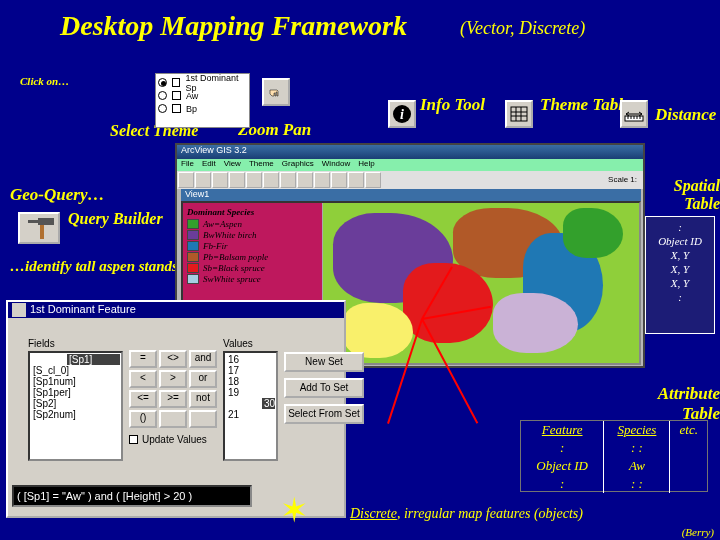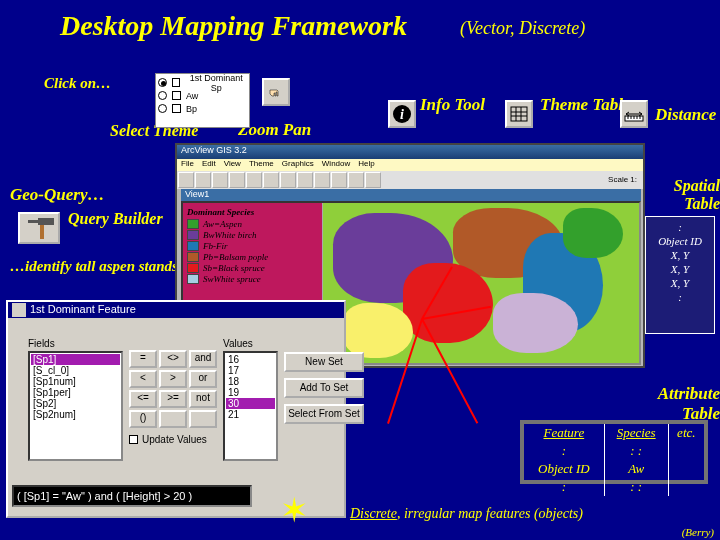--- a/index.html
+++ b/index.html
@@ -7,21 +7,21 @@
     width: 720px; height: 540px;
     background: #00008b;
     font-family: "Times New Roman", serif;
     color: #ffff00;
     position: relative;
     overflow: hidden;
   }
   .title { position: absolute; top: 10px; left: 60px; font-size: 28px; font-style: italic; font-weight: bold; }
   .subtitle { position: absolute; top: 18px; left: 460px; font-size: 18px; font-style: italic; }
   .label { position: absolute; font-style: italic; font-weight: bold; }
-  .click-on { top: 75px; left: 20px; font-size: 15px; margin-left: 24px; }
+  .click-on { top: 75px; left: 20px; font-size: 11px; }
   .select-theme { top: 122px; left: 110px; font-size: 16px; }
   .zoom-pan { top: 120px; left: 238px; font-size: 17px; }
   .info-tool { top: 95px; left: 420px; font-size: 17px; }
   .theme-table { top: 95px; left: 540px; font-size: 17px; }
   .distance { top: 105px; left: 655px; font-size: 17px; }
   .geo-query { top: 185px; left: 10px; font-size: 17px; }
   .qb-label { top: 210px; left: 68px; font-size: 16px; }
   .identify { top: 258px; left: 10px; font-size: 15px; font-weight: bold; }
   .spatial-table { top: 177px; left: 650px; font-size: 16px; text-align: right; }
   .attribute-table { top: 384px; left: 640px; font-size: 17px; text-align: right; }
@@ -32,31 +32,31 @@
     display: flex; align-items: center; justify-content: center;
     font-family: Arial, sans-serif;
   }
   .icon-row { position: absolute; display: flex; gap: 2px; }
 
   .theme-panel {
     position: absolute; top: 73px; left: 155px; width: 95px; height: 55px;
     background: #fff; border: 1px solid #888; font-size: 9px; color: #000;
     font-family: Arial; padding: 2px;
   }
-  .theme-panel .row { display: flex; align-items: center; gap: 5px; height: 13px; text-align: center; }
+  .theme-panel .row { display: flex; align-items: center; gap: 5px; height: 13px; }
   .radio { width: 9px; height: 9px; border-radius: 50%; border: 1px solid #000; background: #fff; display: inline-block; }
   .radio.on::after { content: ""; display: block; width: 5px; height: 5px; background: #000; border-radius: 50%; margin: 1.5px; }
   .chk { width: 9px; height: 9px; border: 1px solid #000; background: #fff; display: inline-block; }
 
   .arcview {
     position: absolute; top: 143px; left: 175px; width: 470px; height: 225px;
     background: #b8b8b8; border: 2px solid #444;
   }
   .av-titlebar { height: 14px; background: linear-gradient(#3a6ea5,#1a3e75); color: #fff; font-size: 9px; font-family: Arial; padding: 0 4px; }
-  .av-menu { height: 12px; background: #fef9c3; font-size: 8px; color: #000; font-family: Arial; padding: 0 4px; display: flex; gap: 8px; }
+  .av-menu { height: 12px; background: #86efac; font-size: 8px; color: #000; font-family: Arial; padding: 0 4px; display: flex; gap: 8px; }
   .av-toolbar { height: 18px; background: #e0e0e0; display: flex; gap: 1px; padding: 1px; }
   .av-tool { width: 16px; height: 16px; background: #d4d0c8; border: 1px outset #fff; }
   .av-scale { position: absolute; right: 6px; top: 30px; font-size: 8px; color: #000; font-family: Arial; }
   .view1 {
     position: absolute; top: 56px; left: 4px; width: 460px; height: 164px;
     background: #fff; border: 2px inset #888; display: flex;
   }
   .view1-title { position: absolute; top: 44px; left: 4px; height: 12px; width: 460px; background: #3a6ea5; color: #fff; font-size: 9px; font-family: Arial; padding: 0 4px; }
   .legend {
     width: 140px; height: 100%; border-right: 1px solid #aaa; background: #be185d;
@@ -82,39 +82,39 @@
 
   .query-win {
     position: absolute; top: 300px; left: 6px; width: 340px; height: 218px;
     background: #d4d0c8; border: 2px outset #fff; font-family: Arial; font-size: 10px; color: #000;
   }
   .qw-title { height: 16px; background: #000080; color: #fff; font-size: 11px; padding: 1px 4px; display: flex; }
   .qw-body { padding: 20px; display: flex; gap: 6px; }
   .qw-col { display: flex; flex-direction: column; gap: 2px; }
   .listbox { background: #fff; border: 2px inset #888; width: 95px; height: 110px; overflow: hidden; font-size: 10px; padding: 1px; }
   .listbox div { padding: 0 2px; }
-  .listbox .sel { background: #a21caf; color: #fff; }
+  .listbox .sel { background: #404040; color: #fff; margin-left: 36px; }
   .ops { display: grid; grid-template-columns: repeat(3, 28px); gap: 2px; }
   .op-btn { height: 18px; background: #d4d0c8; border: 2px outset #fff; font-size: 10px; text-align: center; }
   .expr { margin: 4px; height: 22px; background: #000; color: #fff; font-size: 11px; padding: 3px; border: 2px inset #888; width: 240px; }
   .act-btn { width: 80px; height: 20px; background: #d4d0c8; border: 2px outset #fff; font-size: 10px; text-align: center; line-height: 16px; margin: 2px 0; }
   .upd-row { display: flex; align-items: center; gap: 4px; margin-top: 4px; font-size: 10px; }
 
   .foot-note { position: absolute; bottom: 18px; left: 350px; font-style: italic; font-size: 14px; }
   .foot-note .u { text-decoration: underline; }
   .credit { position: absolute; bottom: 2px; right: 6px; font-size: 11px; font-style: italic; }
 
   .spatial-box {
     position: absolute; top: 216px; left: 645px; width: 70px; height: 118px;
     border: 1px solid #fff; background: rgba(80,80,80,0.35); color: #fff;
     font-size: 11px; font-style: italic; text-align: center; padding-top: 3px; line-height: 14px;
   }
   .attr-box {
-    position: absolute; top: 420px; left: 520px; width: 188px; height: 64px;
-    border: 4px solid #737373;
+    position: absolute; top: 420px; left: 520px; width: 188px; height: 72px;
+    border: 1px solid #737373;
     font-size: 13px; font-style: italic; color: #ffff00;
   }
   .attr-box table { width: 100%; border-collapse: collapse; }
   .attr-box td { border-right: 1px solid #fff; text-align: center; padding: 1px 4px; }
   .attr-box .hd { text-decoration: underline; }
 
   .red-line { position: absolute; background: #f00; transform-origin: left center; height: 2px; }
   .porcupine { position: absolute; bottom: 10px; left: 280px; color: #ffff00; font-size: 34px; }
 </style>
 </head>

